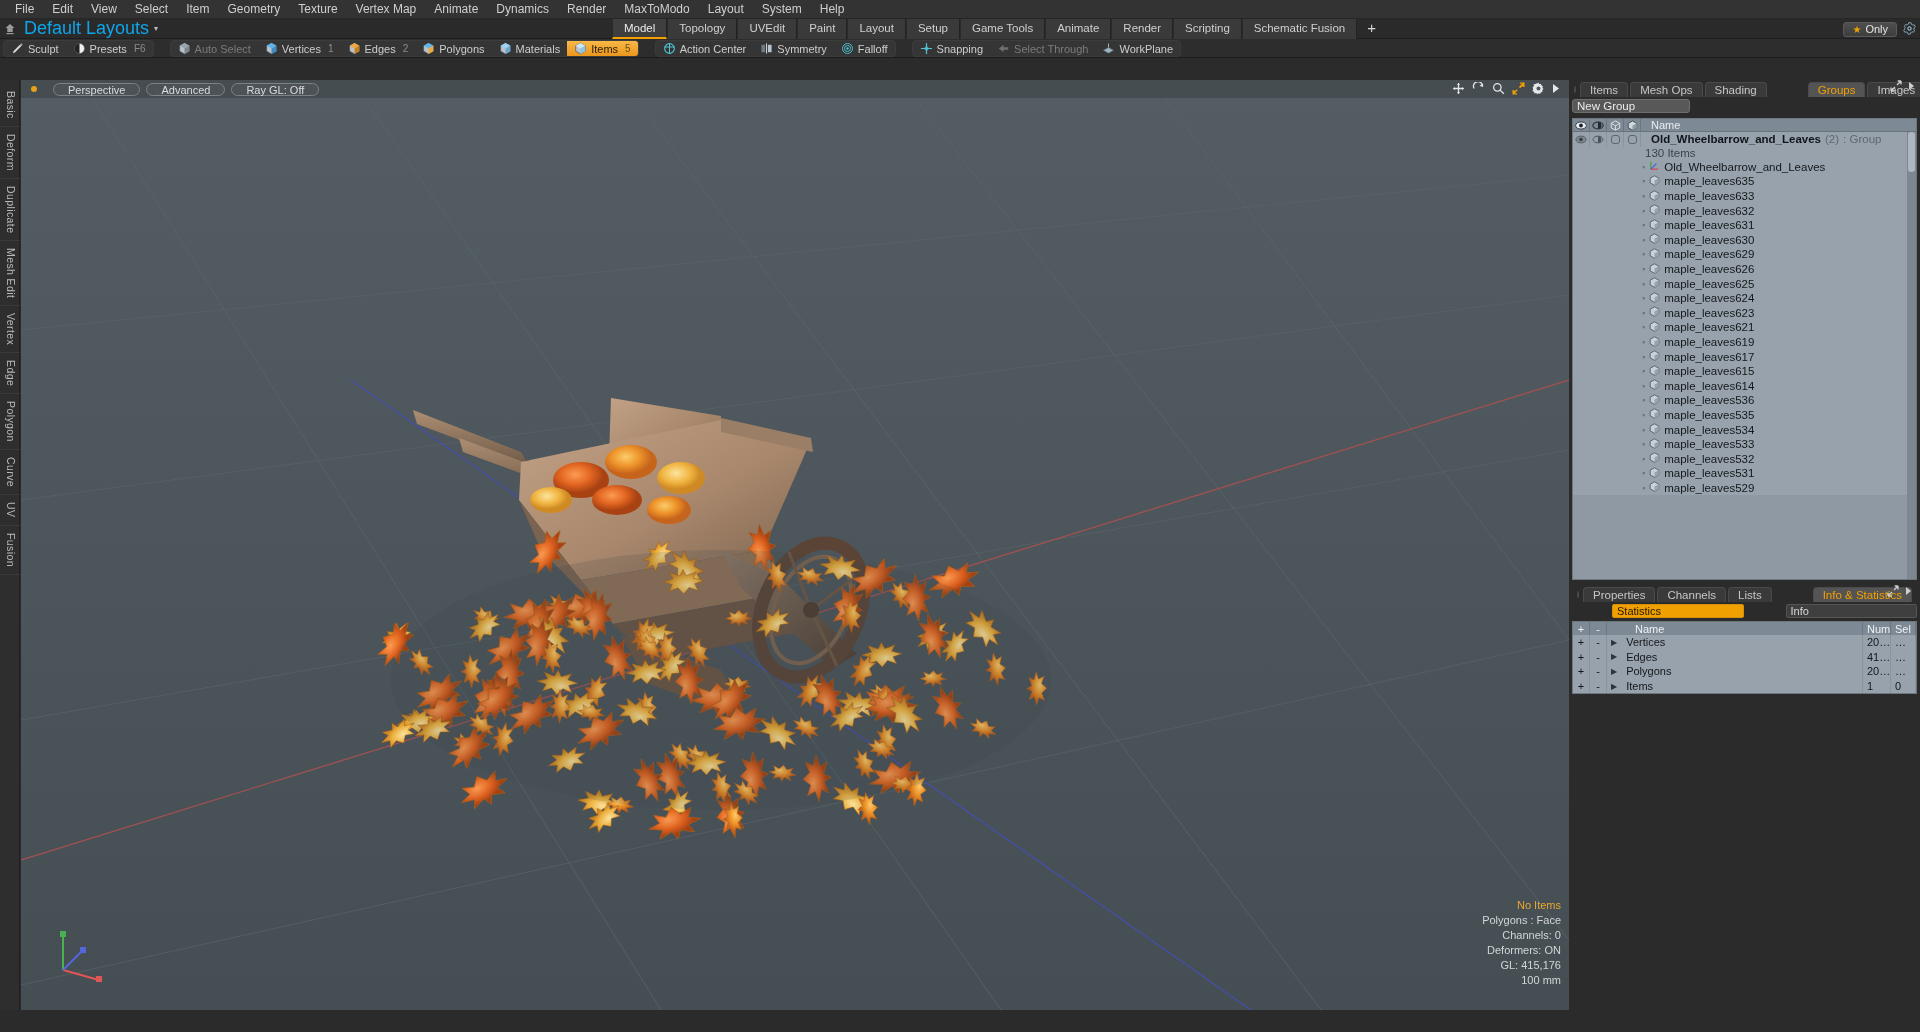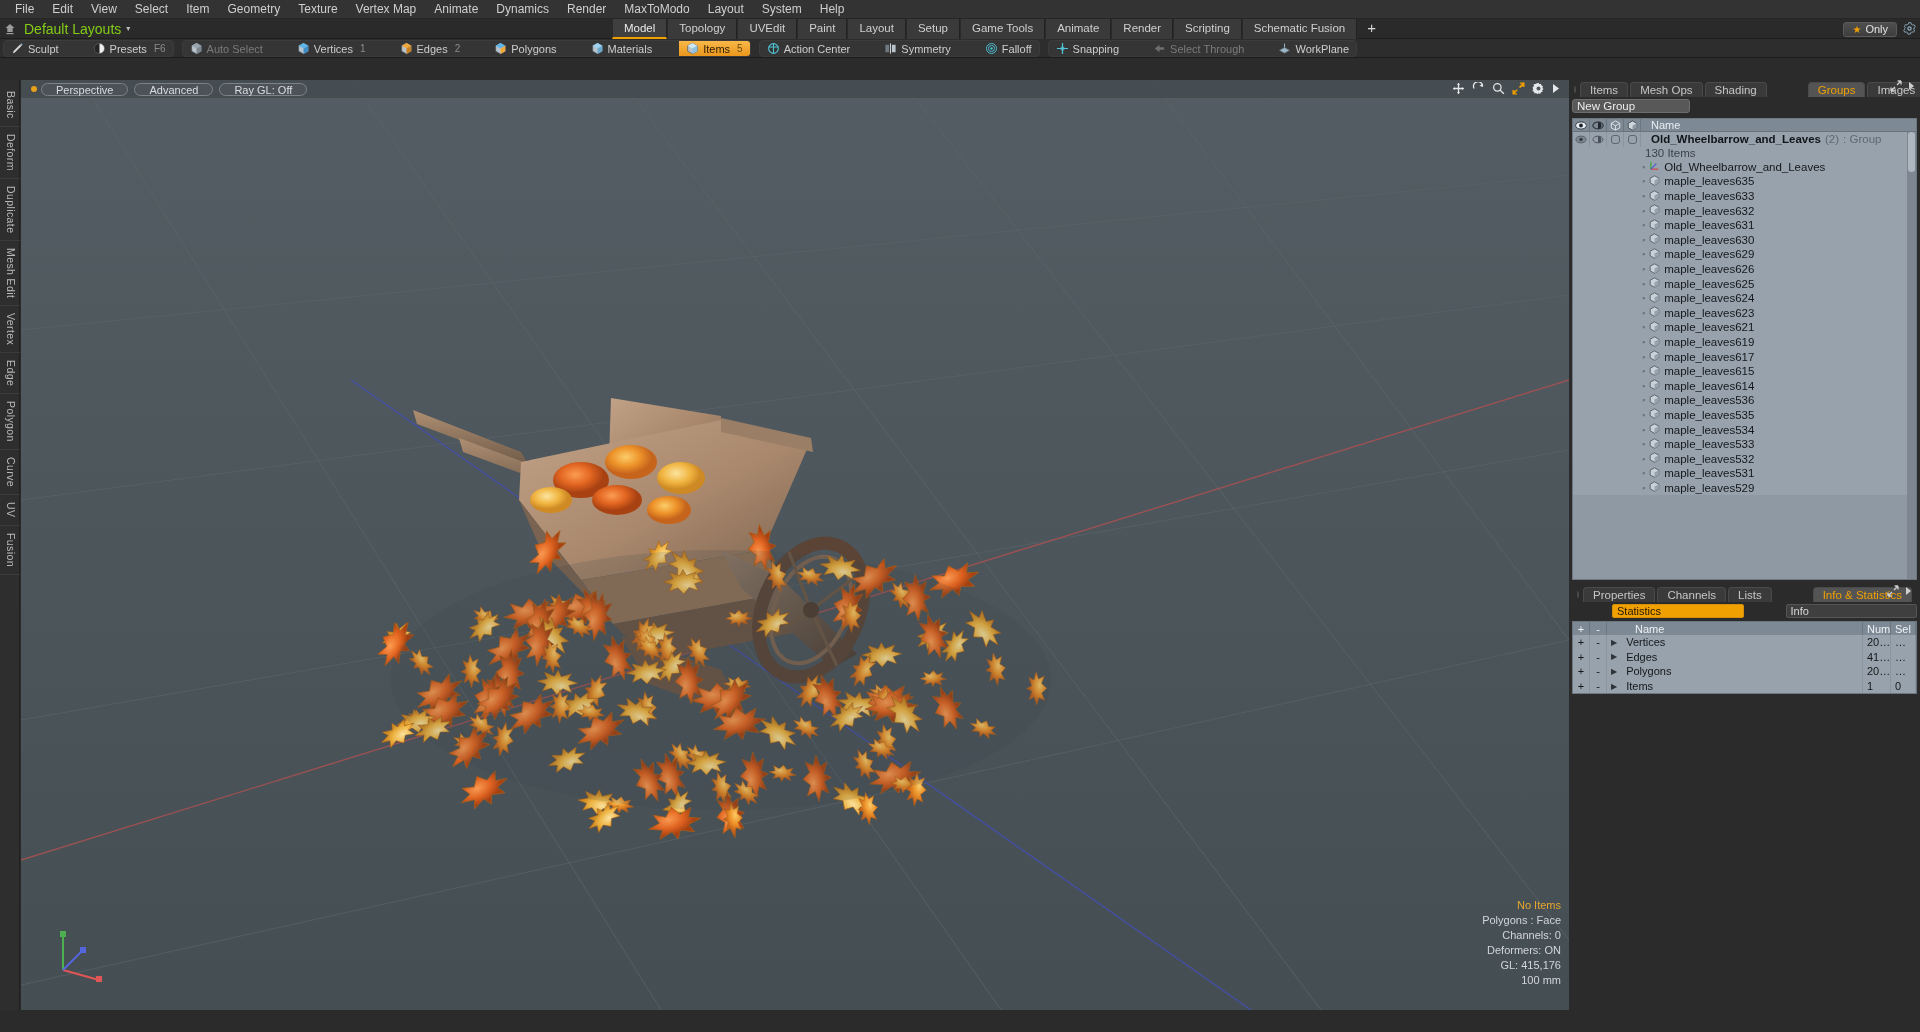--- a/index.html
+++ b/index.html
@@ -47,21 +47,21 @@
 
   
   .layoutbar {
     height:20px; background:#2a2a2a; display:flex; align-items:center;
     position:relative; border-bottom:1px solid #1e1e1e;
   }
   .layout-home {
     width:20px; height:20px; display:flex; align-items:center; justify-content:center;
     color:#9a9a9a;
   }
-  .layout-label { font-size:14px; color:#84cc16; padding-left:4px; }
+  .layout-label { font-size:18px; color:#0ea5e9; padding-left:4px; }
   .caret-dn { margin-left:5px; font-size:8px; color:#bdbdbd; }
   .layout-tabs { position:absolute; left:612px; top:0; display:flex; height:20px; }
   .ltab {
     padding:0 11px; height:20px; line-height:19px; font-size:11.5px;
     color:#cfcfcf; background:#3a3a3a; border-left:1px solid #2a2a2a;
     border-right:1px solid #222; white-space:nowrap;
   }
   .ltab.active { color:#e9e9e9; border-bottom:2px solid #f0a000; background:#3f3f3f; }
   .ltab.plus { background:transparent; border:none; color:#d8d8d8; font-size:15px; padding:0 10px; line-height:18px;}
   .layoutbar-right { position:absolute; right:4px; top:0; height:20px; display:flex; align-items:center; gap:6px; }
@@ -74,21 +74,21 @@
   .star { color:#f0a000; font-size:10px; }
   .gear-sm { color:#9fb6c4; font-size:13px; line-height:1; }
 
   
   .toolbar {
     height:19px; background:#2d2d2d; display:flex; align-items:stretch;
     border-bottom:1px solid #1c1c1c; padding:1px 0;
   }
   .tgroup {
     display:flex; align-items:center; border:1px solid #3c3c3c; border-radius:4px;
-    background:#353535; margin-right:8px; height:17px; overflow:hidden;gap:20px;
+    background:#353535; margin-right:16px; height:17px; overflow:hidden;
   }
   .tgroup:first-child { margin-left:3px; }
   .tbtn {
     display:flex; align-items:center; gap:4px; padding:0 7px; height:17px;
     font-size:11px; color:#cdcdcd; white-space:nowrap;
   }
   .tbtn.on {
     background:linear-gradient(#f9bb4b,#e9941a); color:#2a1c05;
   }
   .tbtn.dim { color:#7b7b7b; }
@@ -111,21 +111,21 @@
     border-bottom:1px solid #3a3a3a; text-align:center; width:20px;
   }
 
   
   .viewport {
     position:absolute; left:21px; top:0; right:351px; bottom:0;
     background:#4d565b; overflow:hidden;
   }
   .vp-header {
     position:absolute; left:0; top:0; right:0; height:18px;
-    display:flex; align-items:center; gap:6px; padding-left:20px;
+    display:flex; align-items:center; gap:6px; padding-left:32px;
     background:rgba(58,64,68,.55);
   }
   .vp-dot { position:absolute; left:10px; top:6px; width:6px; height:6px; border-radius:50%; background:#e7a019; }
   .vp-pill {
     height:13px; line-height:12px; padding:0 14px; border:1px solid #7a838a;
     border-radius:7px; font-size:11px; color:#d9dde0; background:rgba(255,255,255,.03);
     white-space:nowrap;
   }
   .vp-tools {
     position:absolute; right:8px; top:2px; display:flex; align-items:center; gap:7px;

